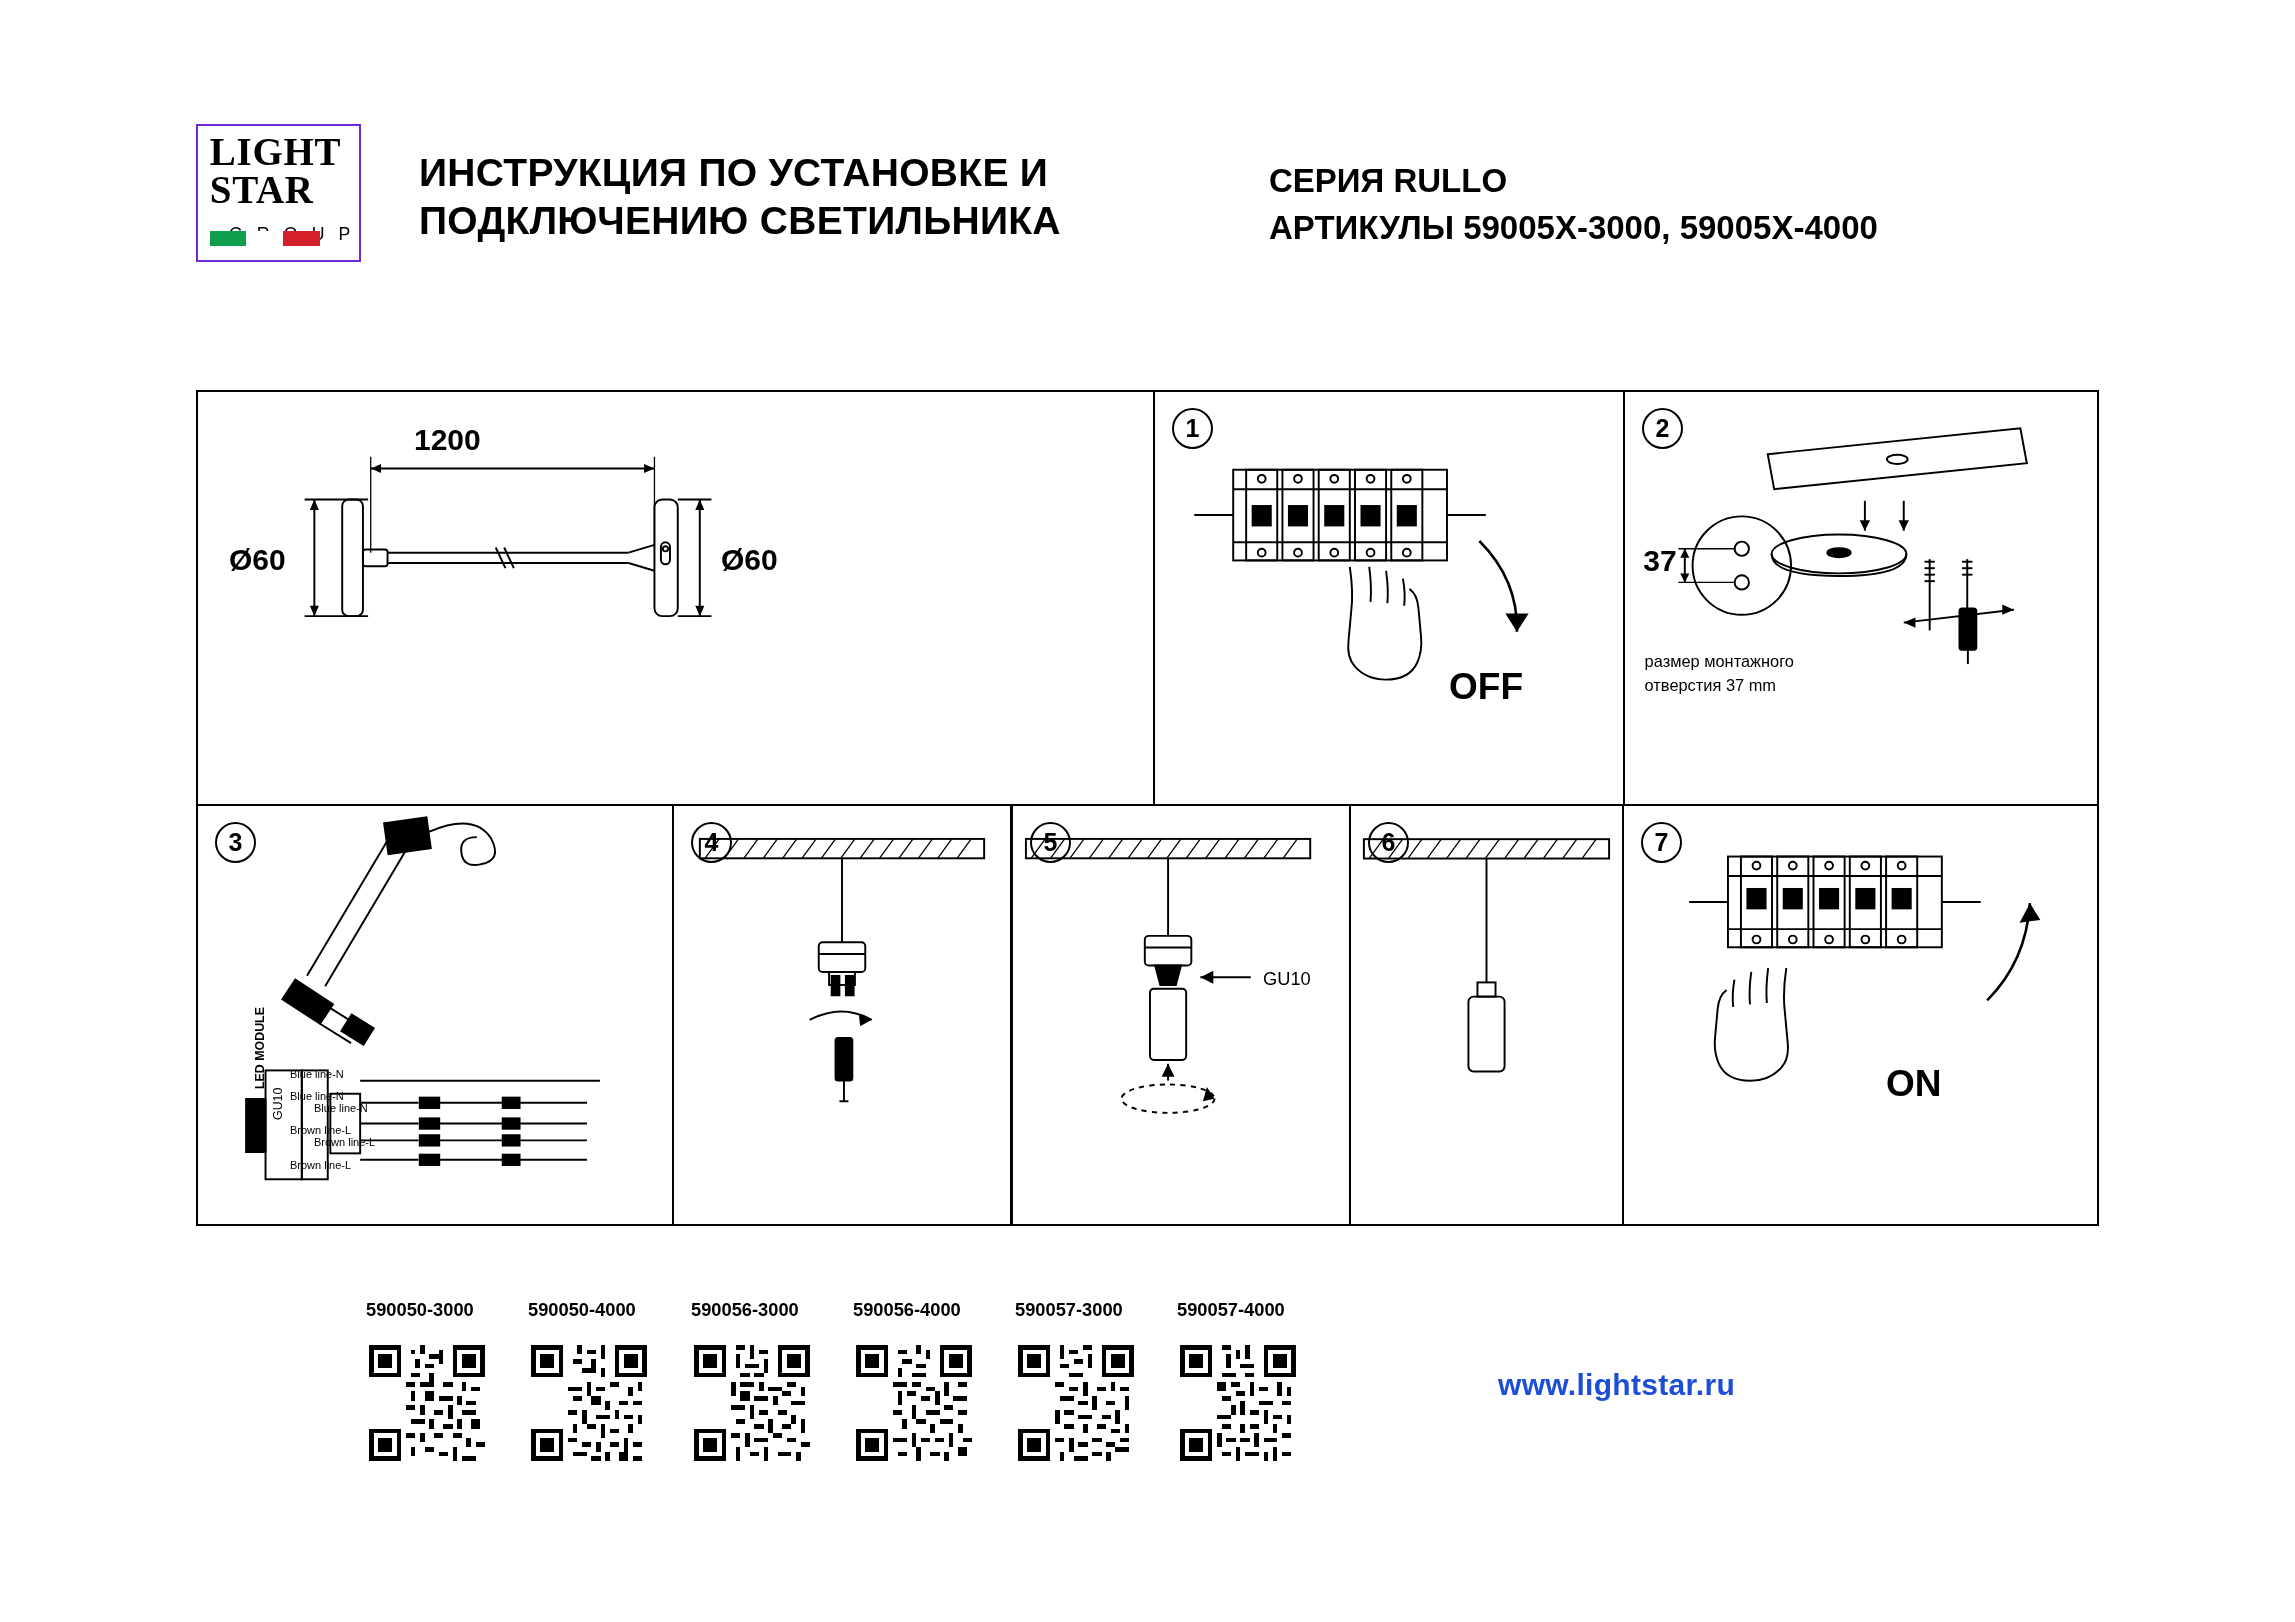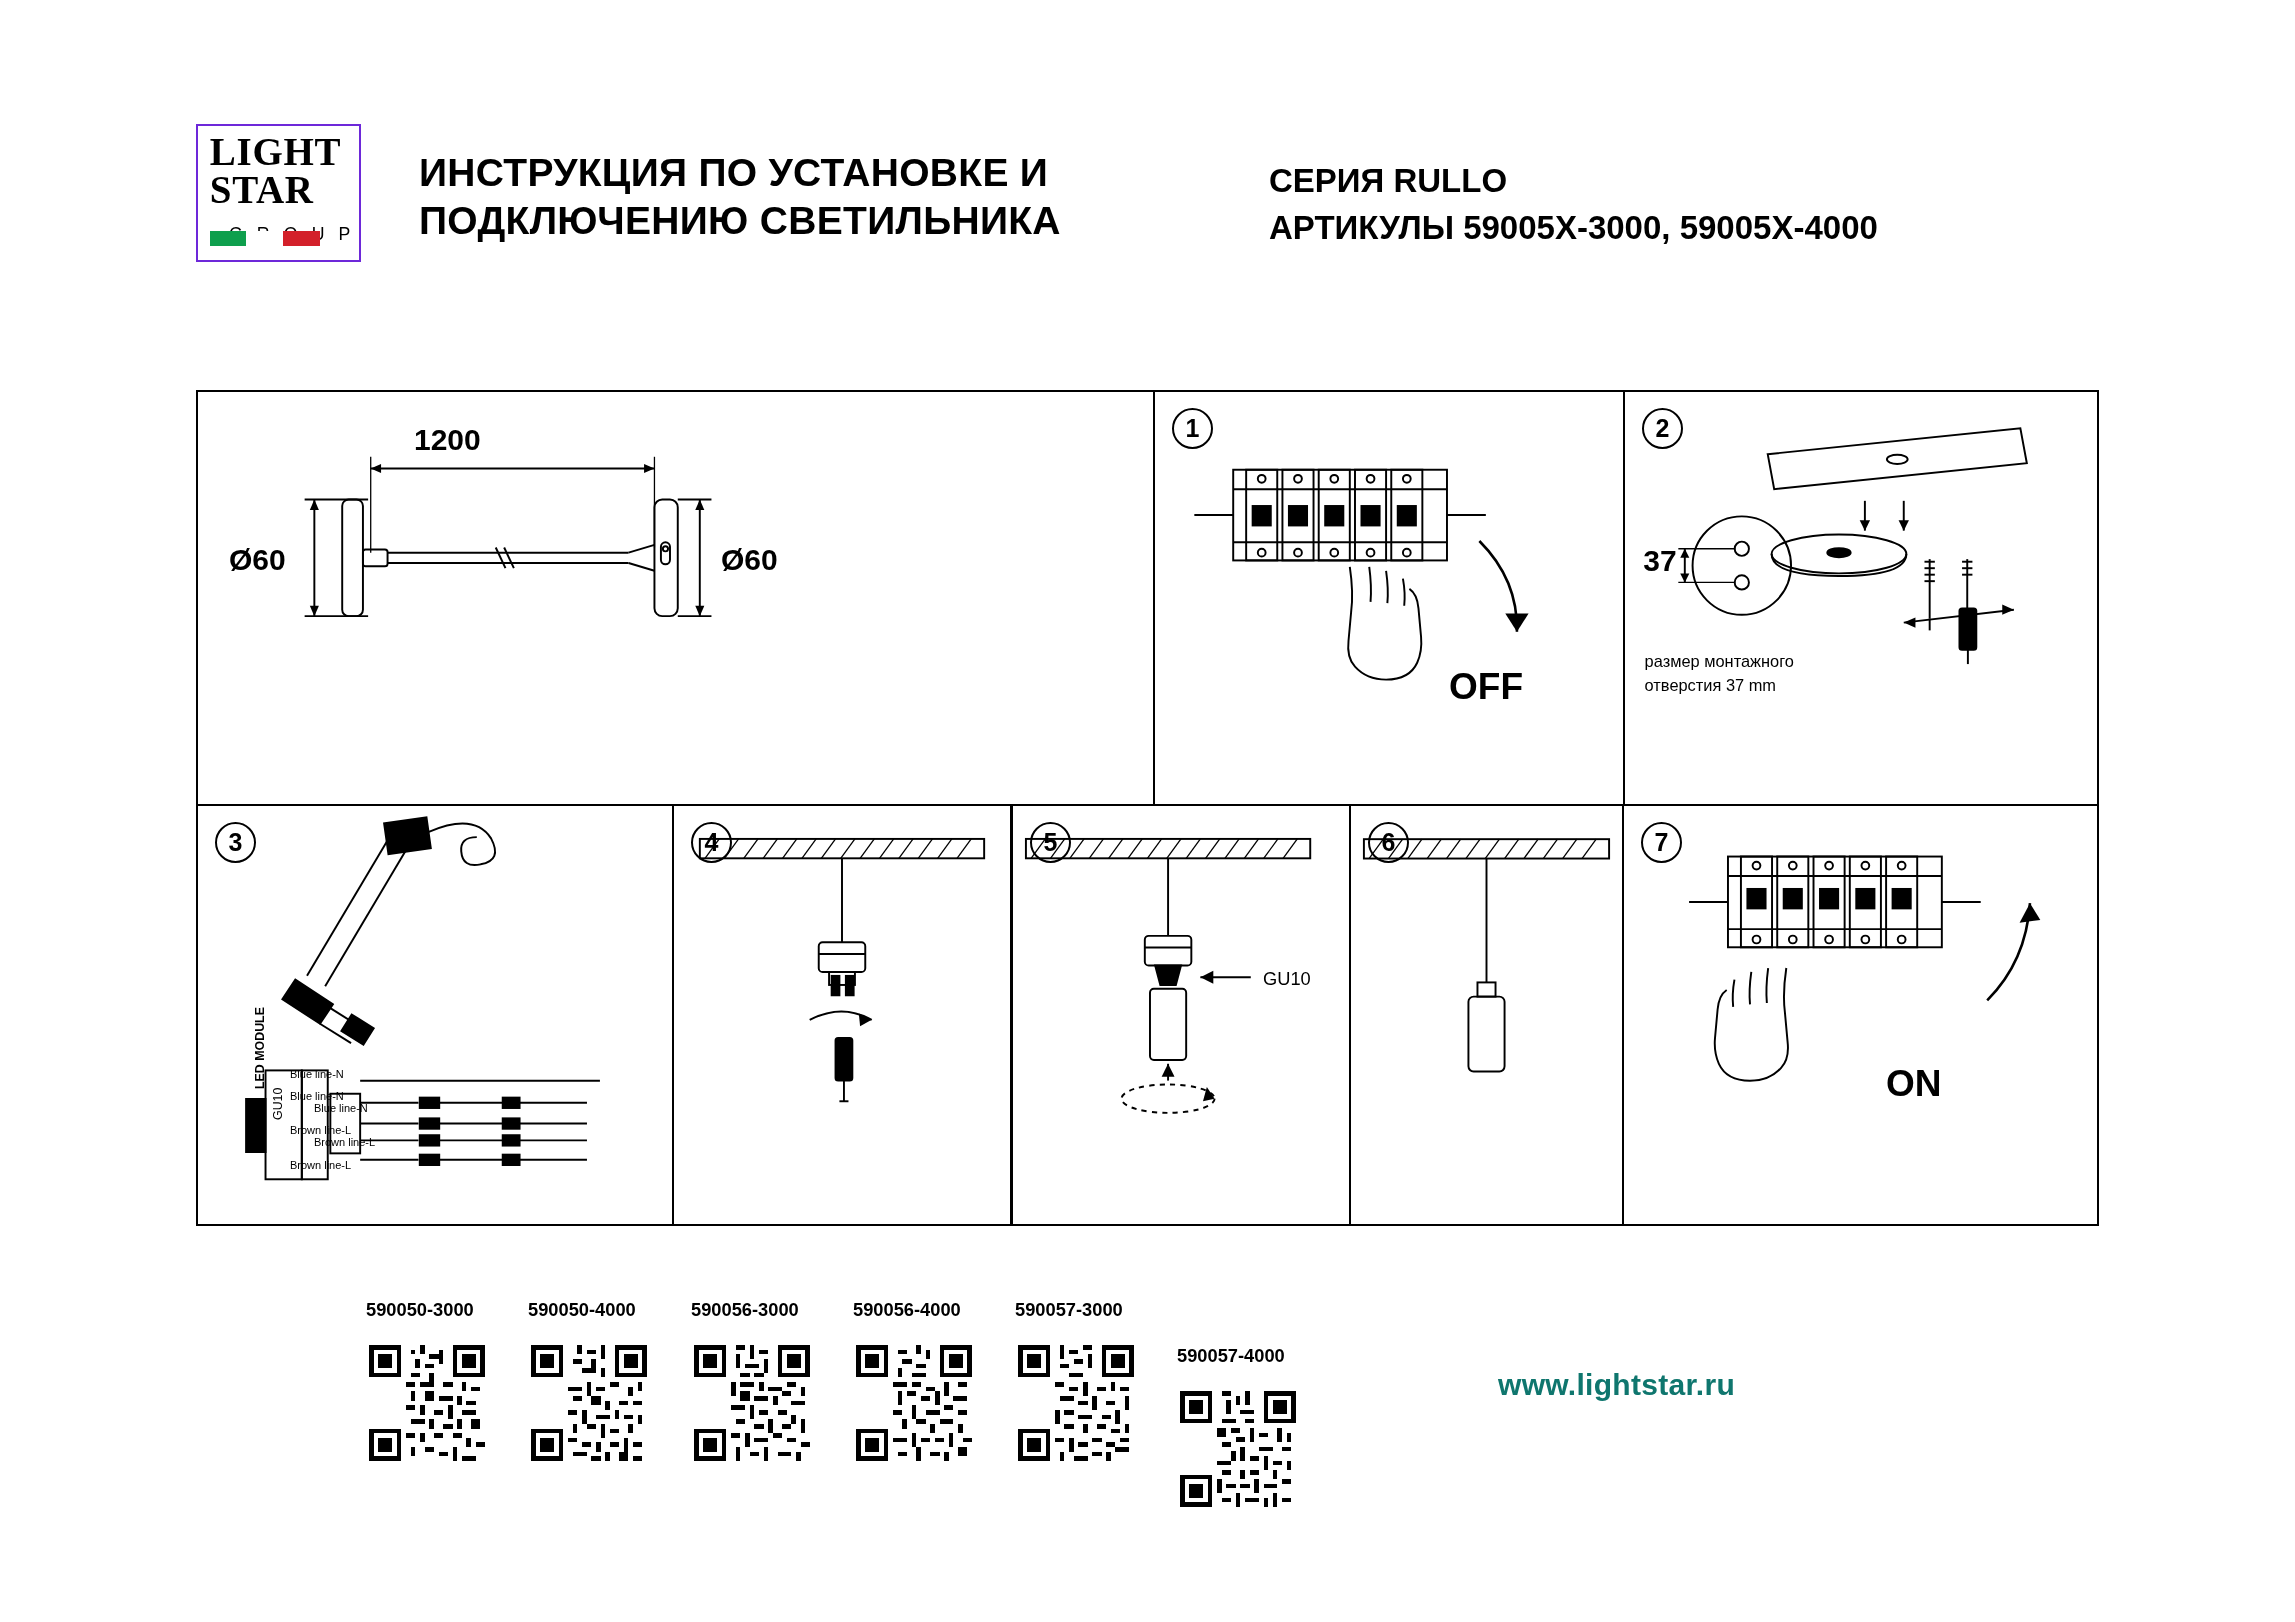--- a/index.html
+++ b/index.html
@@ -908,21 +908,21 @@
             <rect x="22" y="20" width="2" height="1"></rect>
           <rect x="9" y="23" width="1" height="2"></rect>
             <rect x="12" y="24" width="3" height="1"></rect>
           <rect x="16" y="23" width="2" height="1"></rect>
             <rect x="19" y="23" width="1" height="2"></rect>
           <rect x="21" y="22" width="3" height="1"></rect>
         </g>
       </svg>
     </div>
 
-    <div class="qr-item" style="left:811px;margin-top:46px;">
+    <div class="qr-item" style="left:811px;">
       <div class="qr-label">590057-4000</div>
       <svg class="qr-code" viewBox="0 0 25 25" shape-rendering="crispEdges">
         <rect width="25" height="25" fill="#fff"></rect>
         <g fill="#000">
           <rect x="0" y="0" width="7" height="1"></rect>
             <rect x="0" y="6" width="7" height="1"></rect>
           <rect x="0" y="0" width="1" height="7"></rect>
             <rect x="6" y="0" width="1" height="7"></rect>
           <rect x="2" y="2" width="3" height="3"></rect>
           <rect x="18" y="0" width="7" height="1"></rect>
@@ -974,16 +974,16 @@
           <rect x="14" y="23" width="3" height="1"></rect>
             <rect x="18" y="23" width="1" height="2"></rect>
           <rect x="20" y="22" width="1" height="3"></rect>
             <rect x="22" y="23" width="2" height="1"></rect>
         </g>
       </svg>
     </div>
 
   </div>
 
-  <a class="site" href="#" style="color:#0f766e; text-decoration:none;">www.lightstar.ru</a>
+  <a class="site" href="#" style="color:#1d4ed8; text-decoration:none;">www.lightstar.ru</a>
 
 </div>
 
 
 </body></html>

